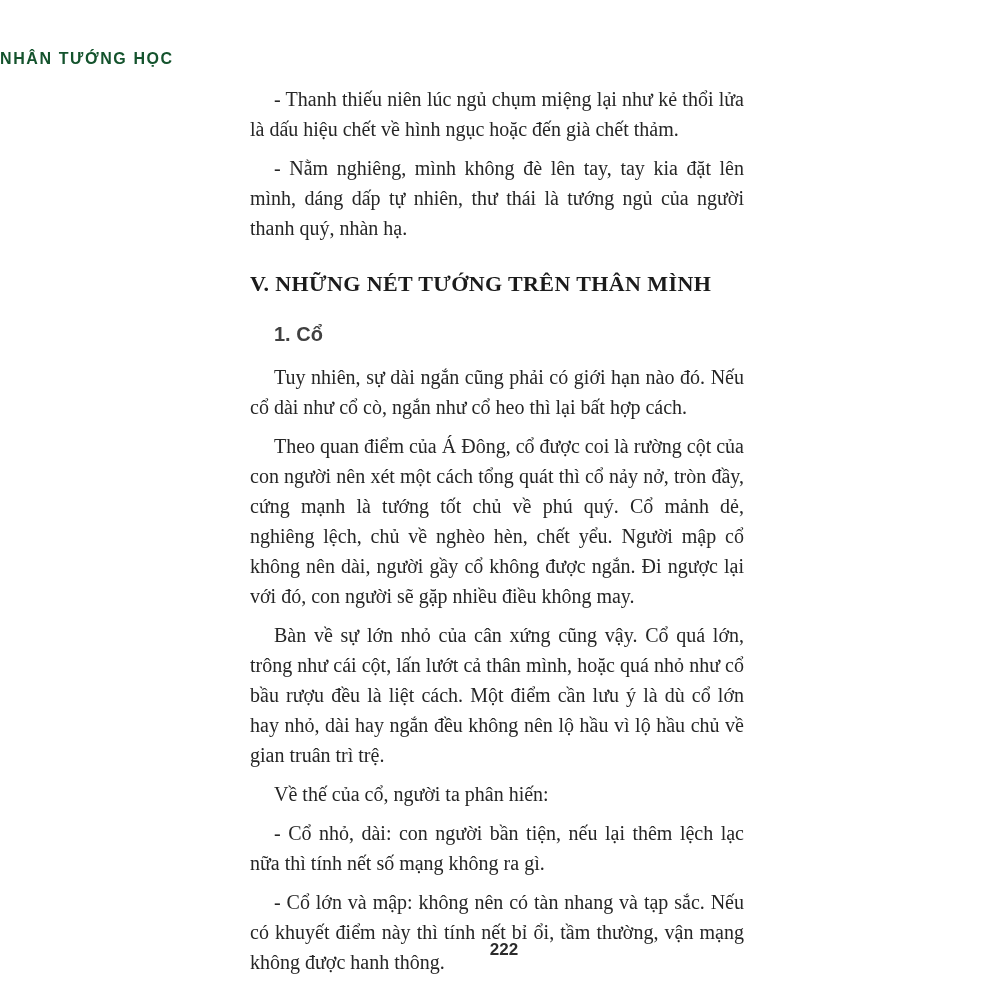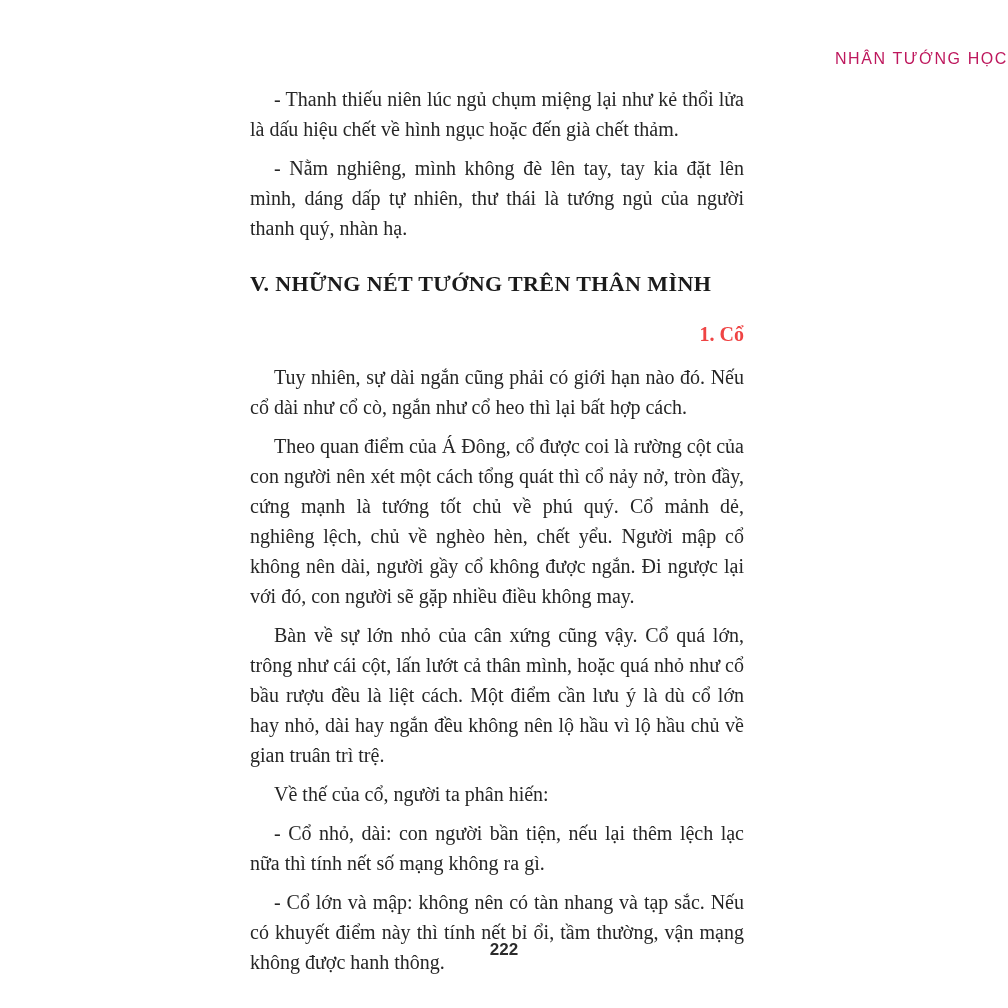--- a/index.html
+++ b/index.html
@@ -8,26 +8,26 @@
     width: 1008px;
     height: 1008px;
     background: #ffffff;
     overflow: hidden;
   }
   .running-header {
     position: absolute;
     top: 50px;
     left: 0;
     right: 0;
-    text-align: right;
+    text-align: left;
     font-family: "Liberation Sans", sans-serif;
     font-size: 16px;
-    font-weight: 400;
+    font-weight: 700;
     letter-spacing: 1.6px;
-    color: #be185d;
+    color: #14532d;
   }
   .body-text {
     position: absolute;
     top: 82px;
     left: 250px;
     width: 494px;
     font-family: "Liberation Serif", serif;
     font-size: 20px;
     line-height: 30px;
     color: #262626;
@@ -40,27 +40,27 @@
   .section-heading {
     font-family: "Liberation Serif", serif;
     font-size: 22px;
     font-weight: 700;
     letter-spacing: 0.4px;
     color: #1b1b1b;
     margin: 26px 0 20px 0;
     text-indent: 0;
   }
   .subsection-heading {
-    font-family: Liberation Serif, serif;
+    font-family: Liberation Sans, sans-serif;
     font-size: 20px;
     font-weight: 700;
-    color: #ef4444;
+    color: #404040;
     margin: 0 0 13px 0;
     text-indent: 24px;
-    text-align: right;
+    text-align: left;
   }
   .page-number {
     position: absolute;
     bottom: 48px;
     left: 0;
     right: 0;
     text-align: center;
     font-family: "Liberation Sans", sans-serif;
     font-size: 17px;
     font-weight: 600;

